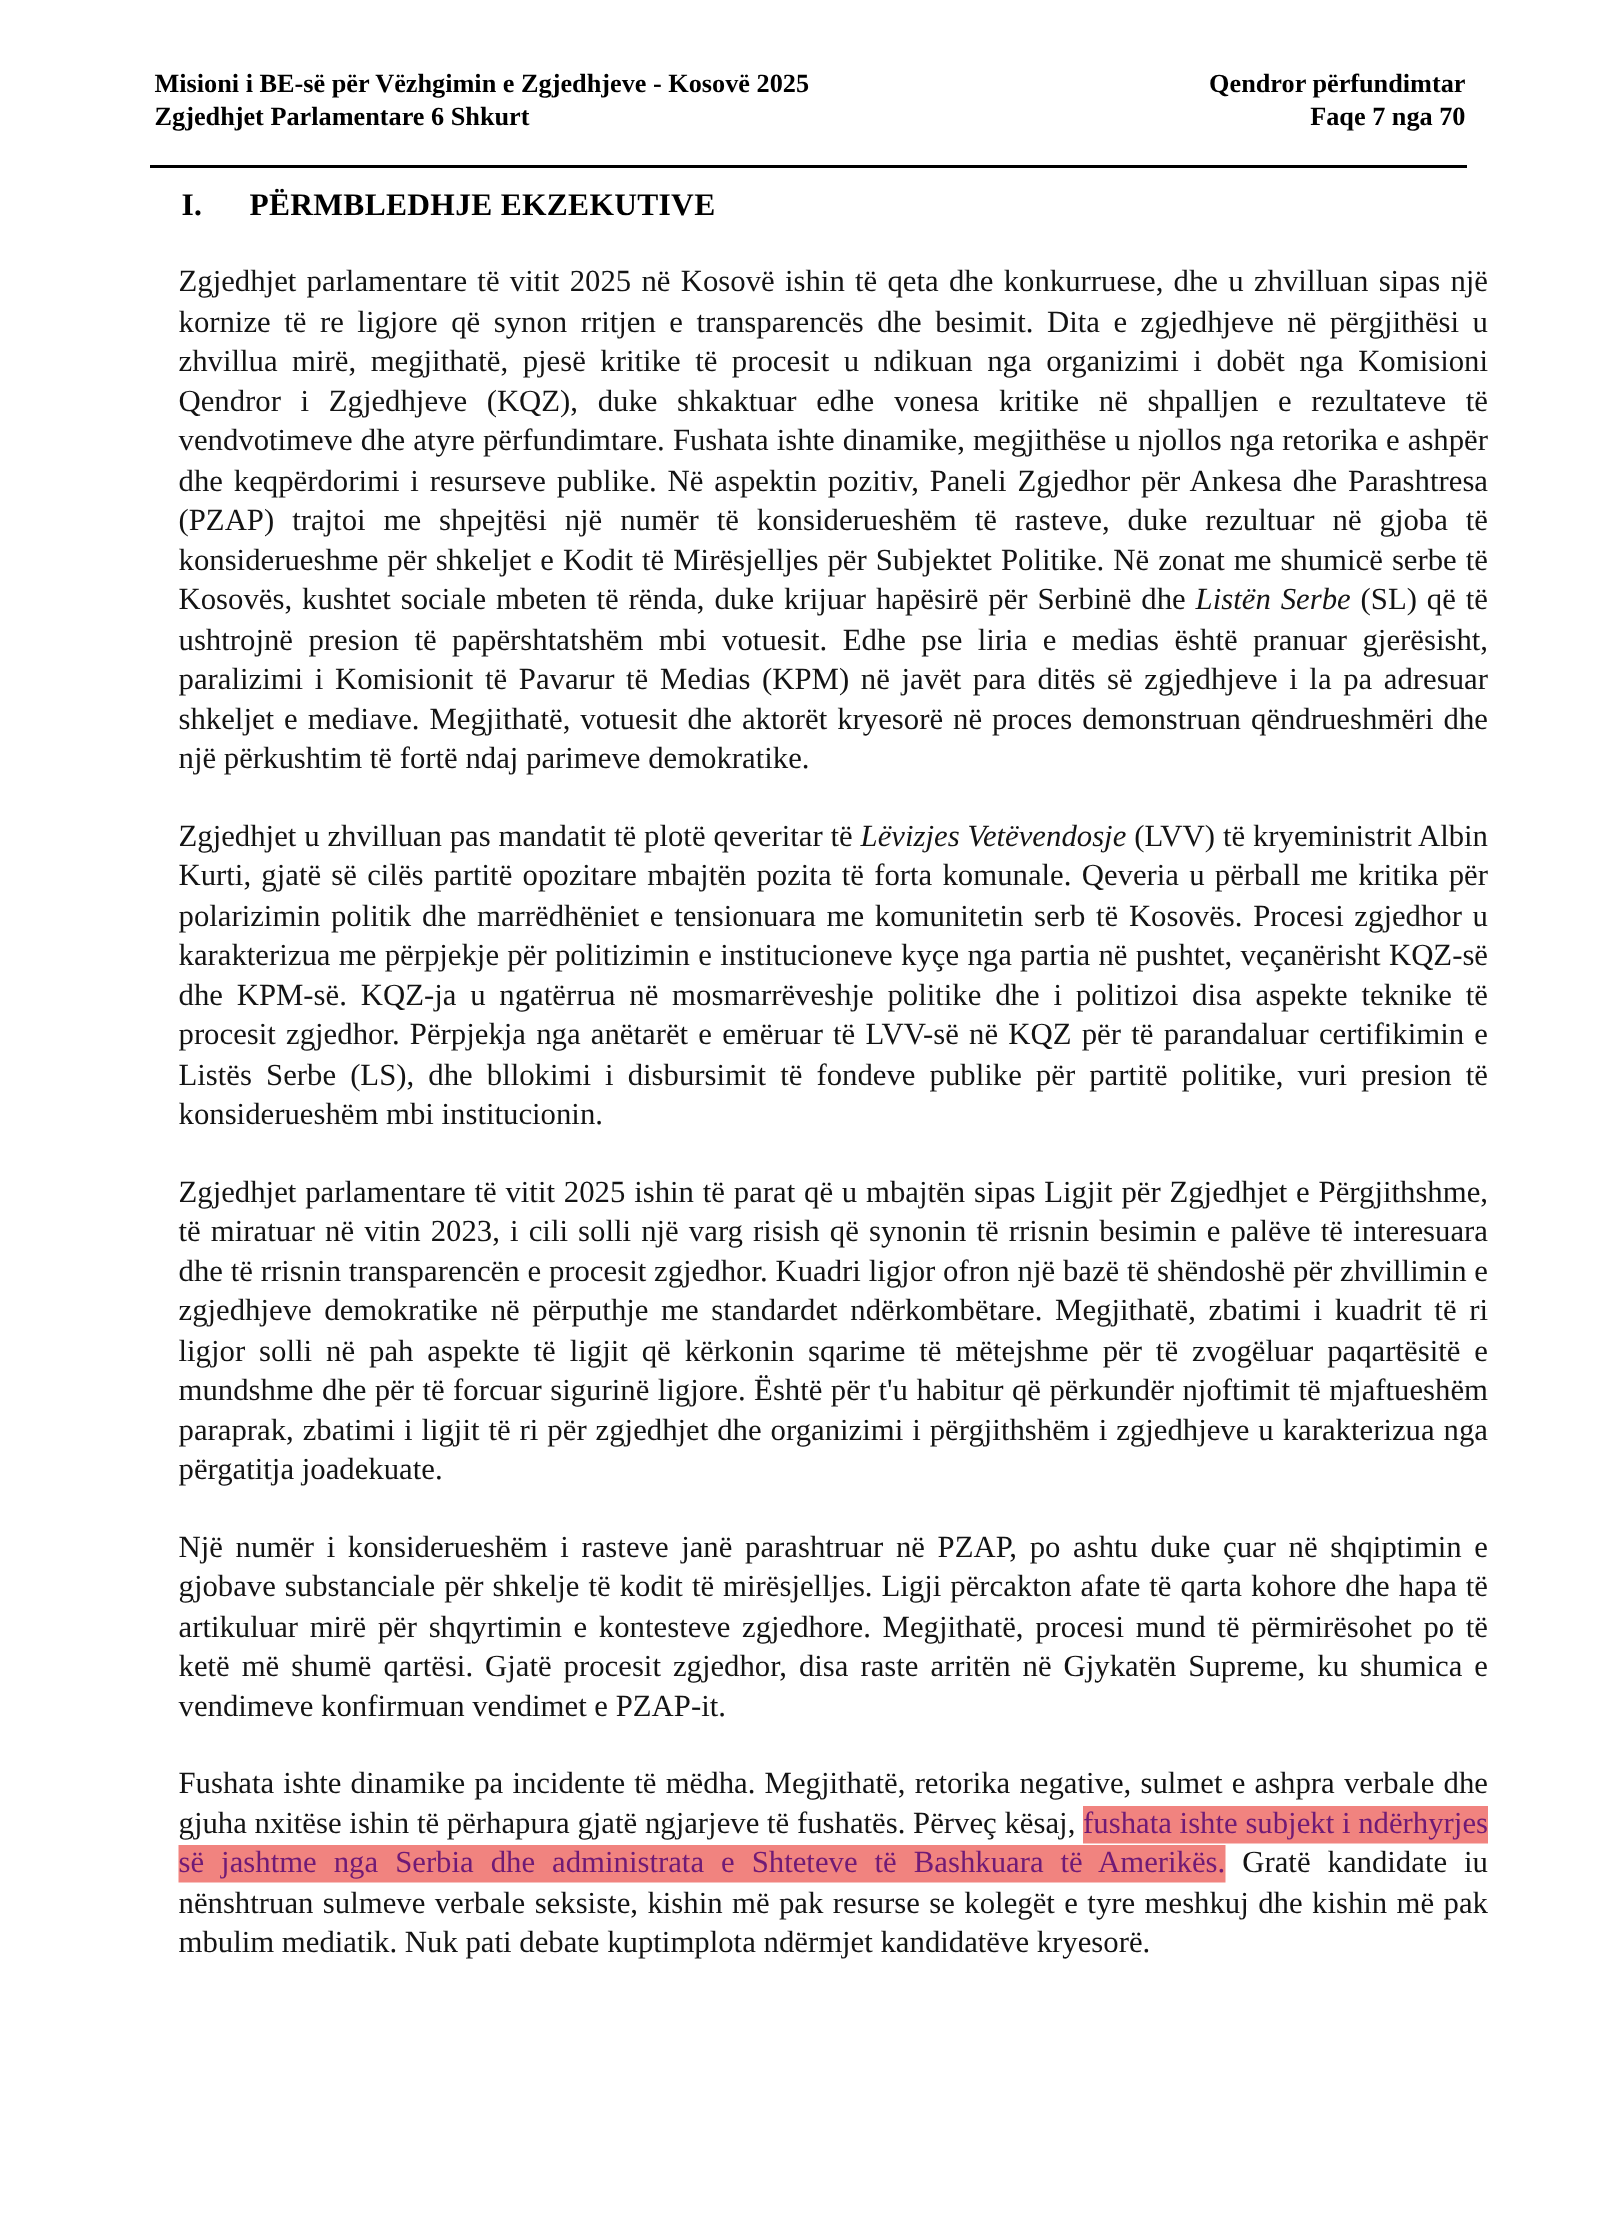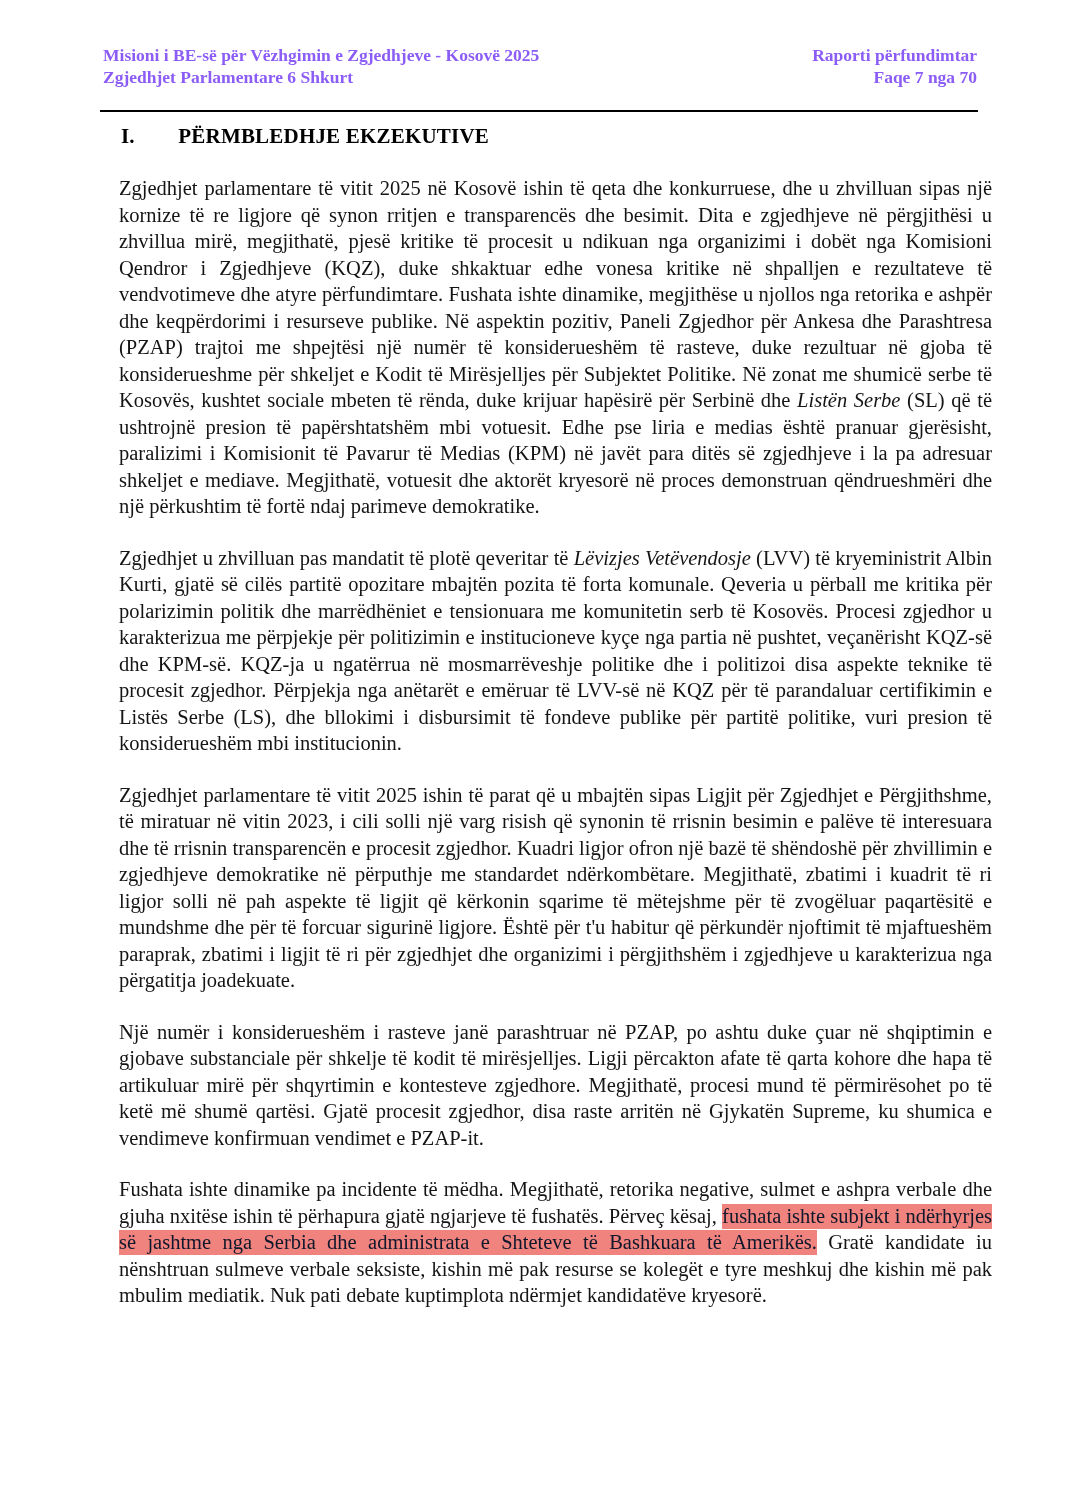--- a/index.html
+++ b/index.html
@@ -19,21 +19,21 @@
   .header {
     position: absolute;
     top: 44px;
     left: 103px;
     width: 874px;
     display: flex;
     justify-content: space-between;
     font-weight: bold;
     font-size: 17.5px;
     line-height: 22px;
-    color: #8b5cf6;
+    color: #000000;
     gap: 41px;
   }
   .header-right { text-align: right; }
   .rule {
     position: absolute;
     top: 110px;
     left: 100px;
     width: 878px;
     height: 0;
     border-top: 2px solid #000000;
@@ -41,55 +41,55 @@
   .section-heading {
     position: absolute;
     top: 124px;
     left: 121px;
     font-size: 21px;
     font-weight: bold;
     color: #000000;
     letter-spacing: 0.2px;
   }
   .section-heading .sec-num { display: inline-block; }
-  .section-heading .sec-title { display: inline-block; margin-left: 38px; }
+  .section-heading .sec-title { display: inline-block; margin-left: 26px; }
   .content {
     position: absolute;
     top: 175px;
     left: 103px;
     width: 873px;
     font-size: 20.5px;
     line-height: 26.5px;
     text-align: justify;
     color: #141414;
     margin-left: 16px;
   }
   .content p { margin: 0 0 25px 0; }
   .content p.justify-last { text-align-last: justify; }
   .italic { font-style: italic; }
   .hl {
     background: #f1837f;
-    color: #0f172a;
+    color: #701a75;
     padding: 1px 0 2px 0;
     box-decoration-break: clone;
     -webkit-box-decoration-break: clone;
   }
 </style>
 </head>
 <body>
 
 <div class="page">
 
   <div class="header">
     <div class="header-left">
       <div>Misioni i BE-së për Vëzhgimin e Zgjedhjeve - Kosovë 2025</div>
       <div>Zgjedhjet Parlamentare 6 Shkurt</div>
     </div>
     <div class="header-right">
-      <div>Raporti përfundimtar</div>
+      <div>Qendror përfundimtar</div>
       <div>Faqe 7 nga 70</div>
     </div>
   </div>
 
   <div class="rule"></div>
 
   <div class="section-heading">
     <span class="sec-num">I.</span>
     <span class="sec-title">PËRMBLEDHJE EKZEKUTIVE</span>
   </div>

